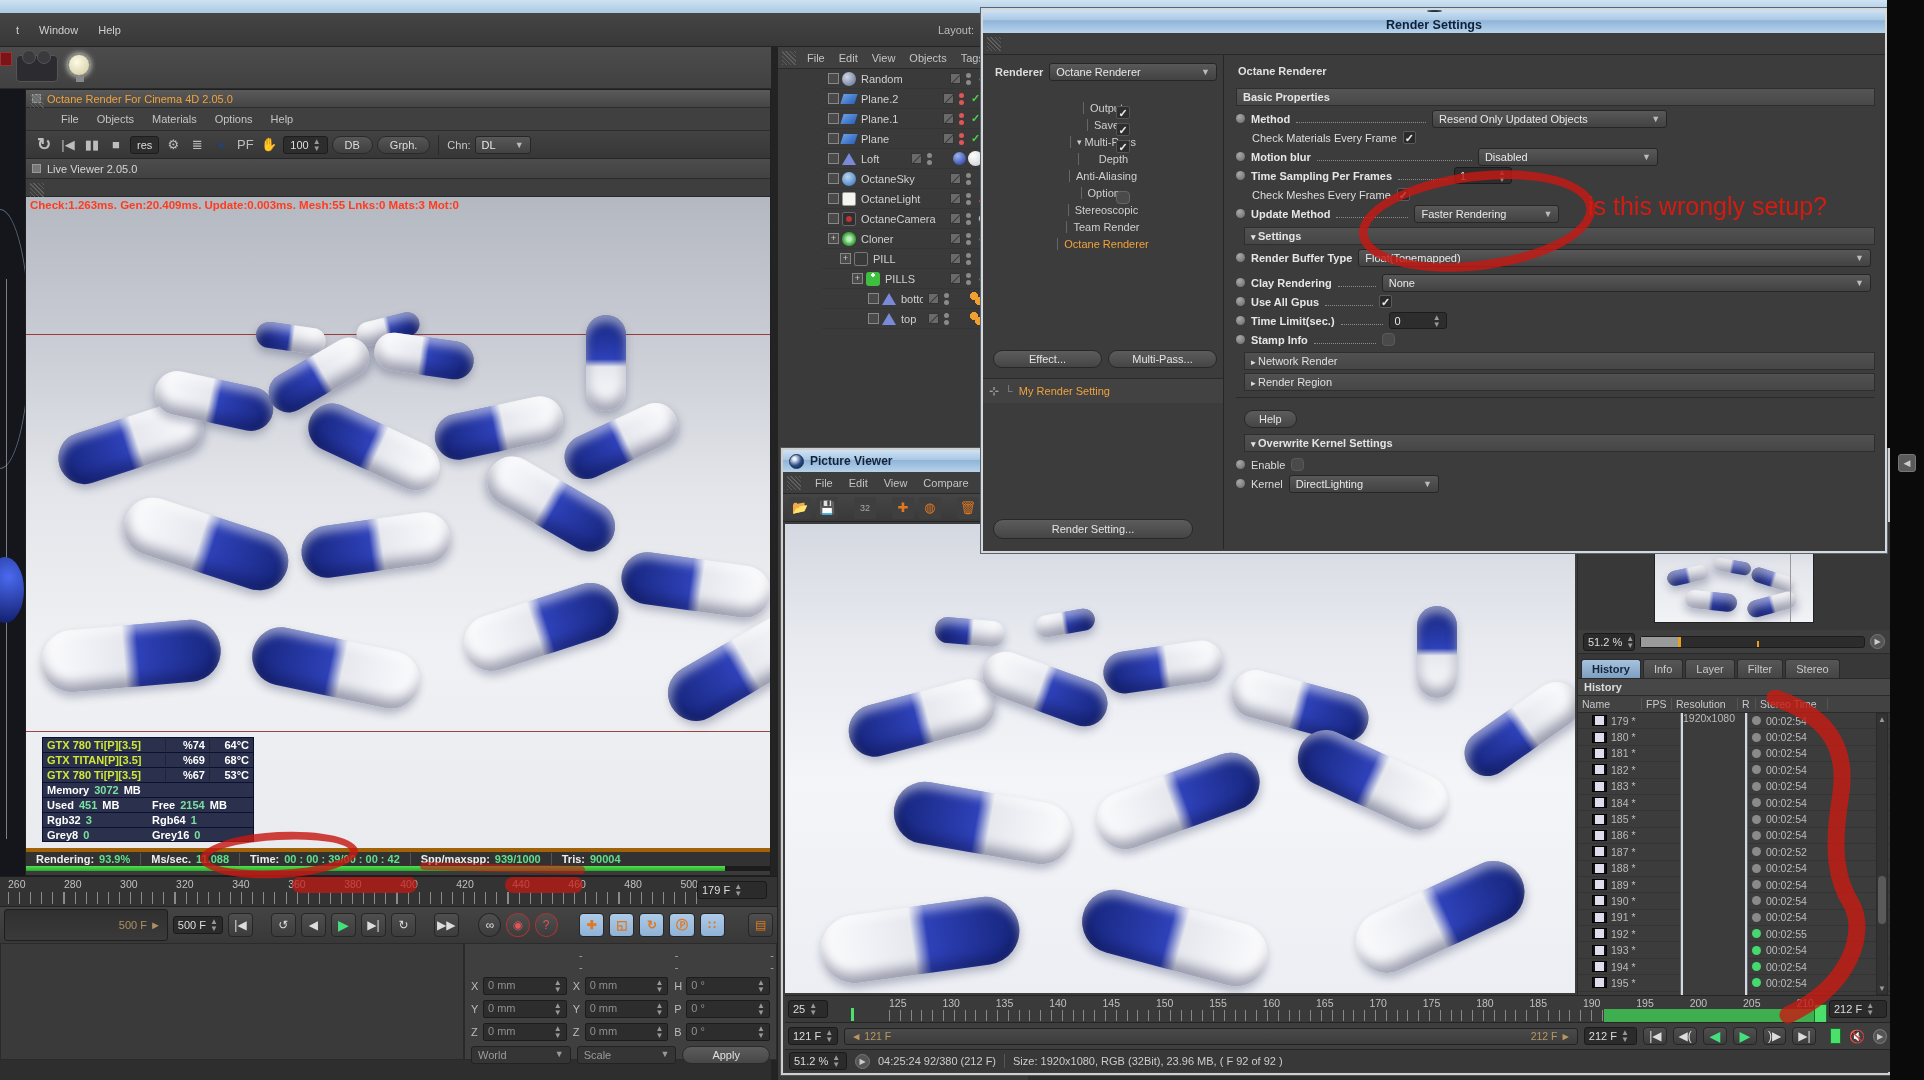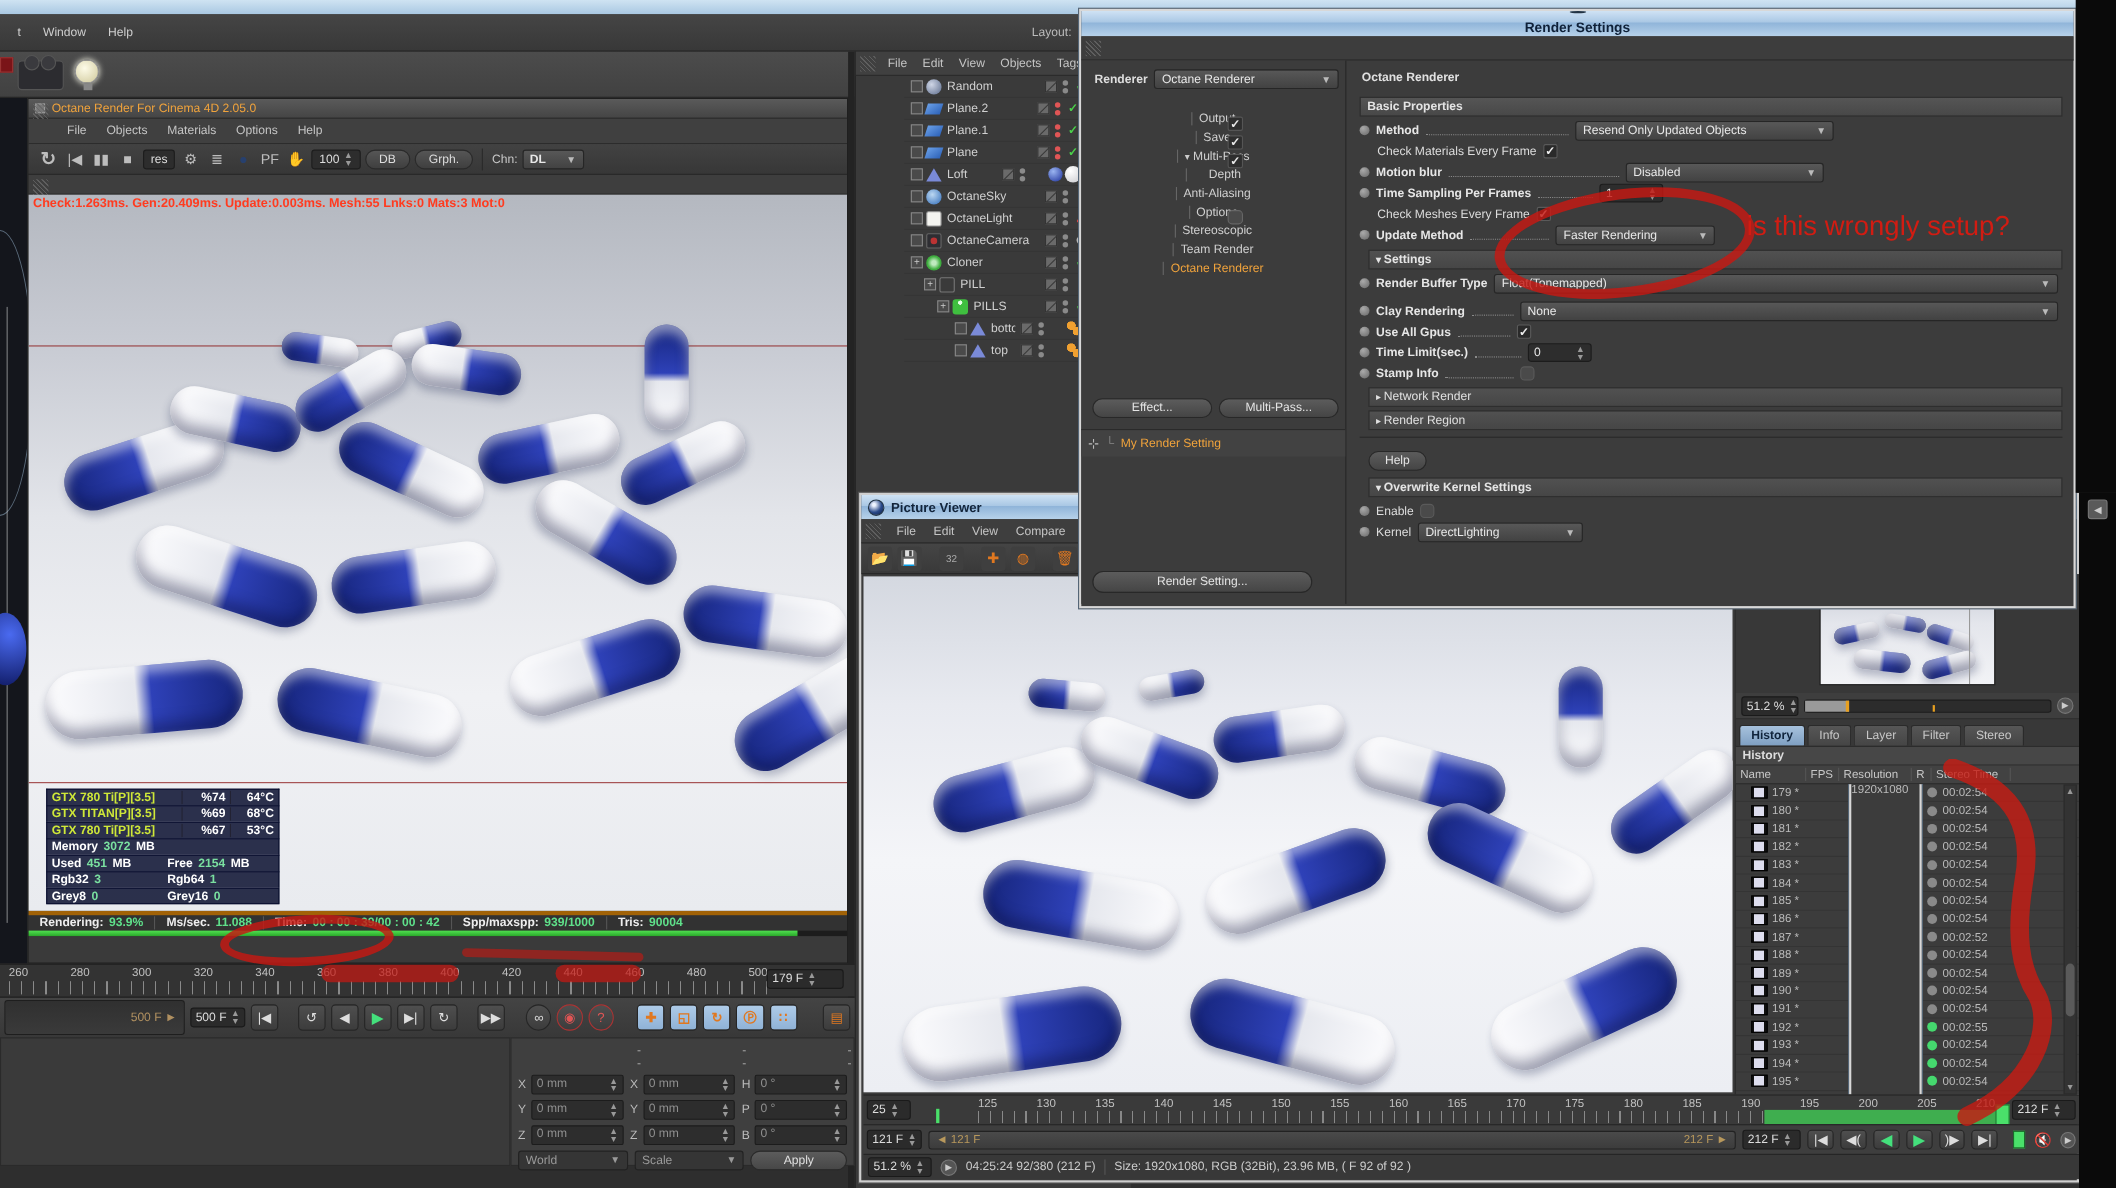--- a/index.html
+++ b/index.html
@@ -192,21 +192,21 @@
   .trow{height:17px;display:flex;align-items:center;color:#d0d0d0;flex-direction:column;}
   .trow .cb{width:14px;height:13px;margin:0 4px 0 44px;flex:none;text-align:center;line-height:12px;color:#e8e8e8;font-weight:bold;}
   .trow.checked .cb{background:#2e2e2e;border:1px solid #555;border-radius:2px;}
   .trow.checked .cb:before{content:"✓";}
   .trow.unchecked .cb{background:#4a4a4a;border:1px solid #666;border-radius:4px;}
   .trow .tl{border-left:1px solid #666;padding-left:6px;height:100%;display:flex;align-items:center;}
   .trow.child .tl{padding-left:20px;}
   .trow.selected .tl{color:#f0a33c;}
   .trow.expand .tl:before{content:"▾";margin-right:3px;font-size:9px;color:#ccc;}
   .rs-btnrow{display:flex;gap:6px;padding:108px 6px 6px 10px;}
-  .rbtn{flex:1;background:linear-gradient(180deg,#5c5c5c,#454545);border:1px solid #282828;border-radius:10px;color:#e4e4e4;text-align:center;padding:2px 0;margin-top:12px;}
+  .rbtn{flex:1;background:linear-gradient(180deg,#5c5c5c,#454545);border:1px solid #282828;border-radius:10px;color:#e4e4e4;text-align:center;padding:2px 0;}
   .myset{border-top:1px solid #2a2a2a;margin-top:4px;padding:5px 6px;display:flex;align-items:center;gap:6px;background:#424242;}
   .myset .cross{color:#bbb;font-size:12px;}
   .myset .t{color:#f0a33c;}
   .rsetbtn{margin:auto 8px 10px 10px;background:linear-gradient(180deg,#5c5c5c,#454545);border:1px solid #282828;border-radius:10px;color:#e4e4e4;text-align:center;padding:3px 0;width:200px;}
   .rs-right{flex:1;padding:4px 10px 0 12px;overflow:hidden;}
   .rpane-title{color:#e0e0e0;font-weight:bold;padding:6px 0 8px 2px;}
   .sechdr{background:linear-gradient(180deg,#555,#484848);border:1px solid #2e2e2e;color:#e4e4e4;font-weight:bold;padding:2px 6px;margin:3px 0;}
   .subhdr{background:linear-gradient(180deg,#515151,#464646);border:1px solid #2e2e2e;color:#e4e4e4;font-weight:bold;padding:2px 6px;margin:4px 0 3px 8px;}
   .subhdr:before{content:"▾ ";font-size:9px;}
   .colhdr{background:linear-gradient(180deg,#515151,#464646);border:1px solid #2e2e2e;color:#e0e0e0;padding:2px 6px;margin:3px 0 3px 8px;}
@@ -284,24 +284,28 @@
       <span class="tico">PF</span>
       <span class="tico">✋</span>
       <span class="tbox">
         <span>100</span>
         <span class="stepper">▲<br>▼</span>
       </span>
       <span class="pillbtn">DB</span>
       <span class="pillbtn">Grph.</span>
       <span style="width:1px;height:20px;background:#2a2a2a;margin:0 4px;"></span>
       <span>Chn:</span>
-      <span class="sel" style="width:56px;font-weight:bold;">
+      <span class="sel" style="width:56px;">
         <span>DL</span>
         <span class="ar">▼</span>
       </span>
+    </div>
+    <div class="lv-bar">
+      <span class="sq-ico"></span>
+      <span>Live Viewer 2.05.0</span>
     </div>
     <div class="lv-grip">
         <span class="grip"></span>
       </div>
 
     <div class="render-area">
       <div class="check-line">Check:1.263ms. Gen:20.409ms. Update:0.003ms. Mesh:55 Lnks:0 Mats:3 Mot:0</div>
       <div class="guide-line" style="top:137px;"></div>
       <div class="guide-line" style="top:534px;"></div>
 

